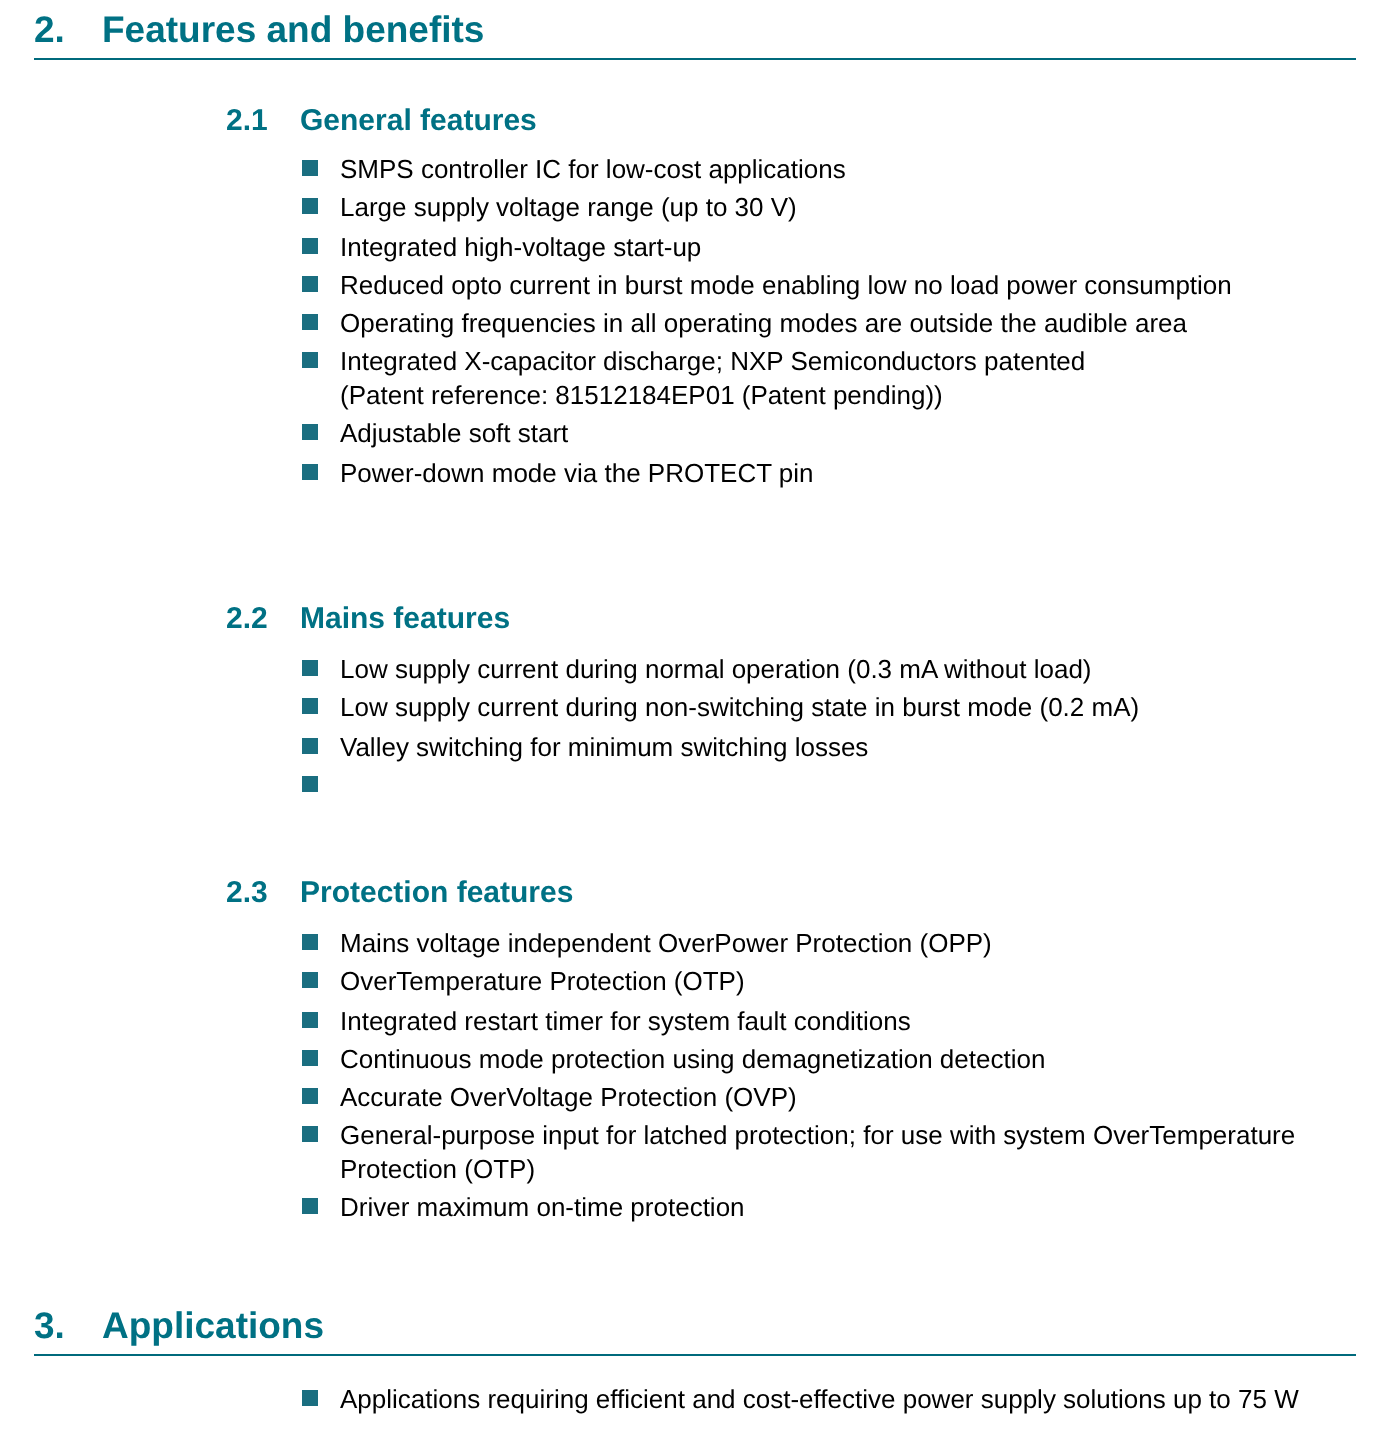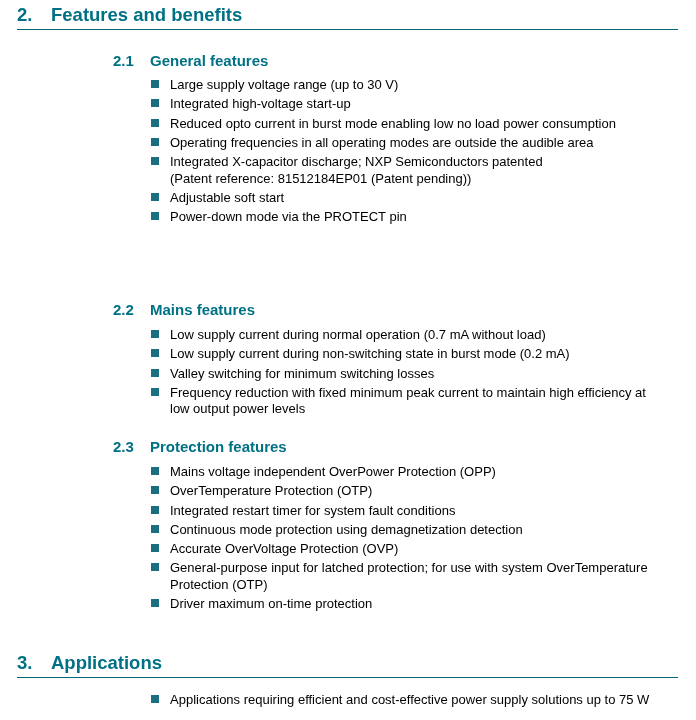--- a/index.html
+++ b/index.html
@@ -37,40 +37,40 @@
 <div class="h1" style="top:0px;">
   <span class="num">2.</span>
   <span class="txt">Features and benefits</span>
 </div>
 
 <div class="h2" style="top:52px;">
   <span class="num">2.1</span>
   <span class="txt">General features</span>
 </div>
 <ul class="items" style="top:77px;" id="list-0">
+    <li><span class="bullet"></span><span>SMPS controller IC for low-cost applications</span></li>
     <li><span class="bullet"></span><span>Large supply voltage range (up to 30 V)</span></li>
     <li><span class="bullet"></span><span>Integrated high-voltage start-up</span></li>
     <li><span class="bullet"></span><span>Reduced opto current in burst mode enabling low no load power consumption</span></li>
     <li><span class="bullet"></span><span>Operating frequencies in all operating modes are outside the audible area</span></li>
     <li><span class="bullet"></span><span>Integrated X-capacitor discharge; NXP Semiconductors patented
 (Patent reference: 81512184EP01 (Patent pending))</span></li>
     <li><span class="bullet"></span><span>Adjustable soft start</span></li>
     <li><span class="bullet"></span><span>Power-down mode via the PROTECT pin</span></li>
   </ul>
 
 <div class="h2" style="top:301px;">
   <span class="num">2.2</span>
   <span class="txt">Mains features</span>
 </div>
 <ul class="items" style="top:327px;" id="list-1">
-    <li><span class="bullet"></span><span>Low supply current during normal operation (0.7 mA without load)</span></li>
+    <li><span class="bullet"></span><span>Low supply current during normal operation (0.3 mA without load)</span></li>
     <li><span class="bullet"></span><span>Low supply current during non-switching state in burst mode (0.2 mA)</span></li>
     <li><span class="bullet"></span><span>Valley switching for minimum switching losses</span></li>
-    <li><span class="bullet"></span><span>Frequency reduction with fixed minimum peak current to maintain high efficiency at
-low output power levels</span></li>
+    <li><span class="bullet"></span></li>
   </ul>
 
 <div class="h2" style="top:438px;">
   <span class="num">2.3</span>
   <span class="txt">Protection features</span>
 </div>
 <ul class="items" style="top:464px;" id="list-2">
     <li><span class="bullet"></span><span>Mains voltage independent OverPower Protection (OPP)</span></li>
     <li><span class="bullet"></span><span>OverTemperature Protection (OTP)</span></li>
     <li><span class="bullet"></span><span>Integrated restart timer for system fault conditions</span></li>

